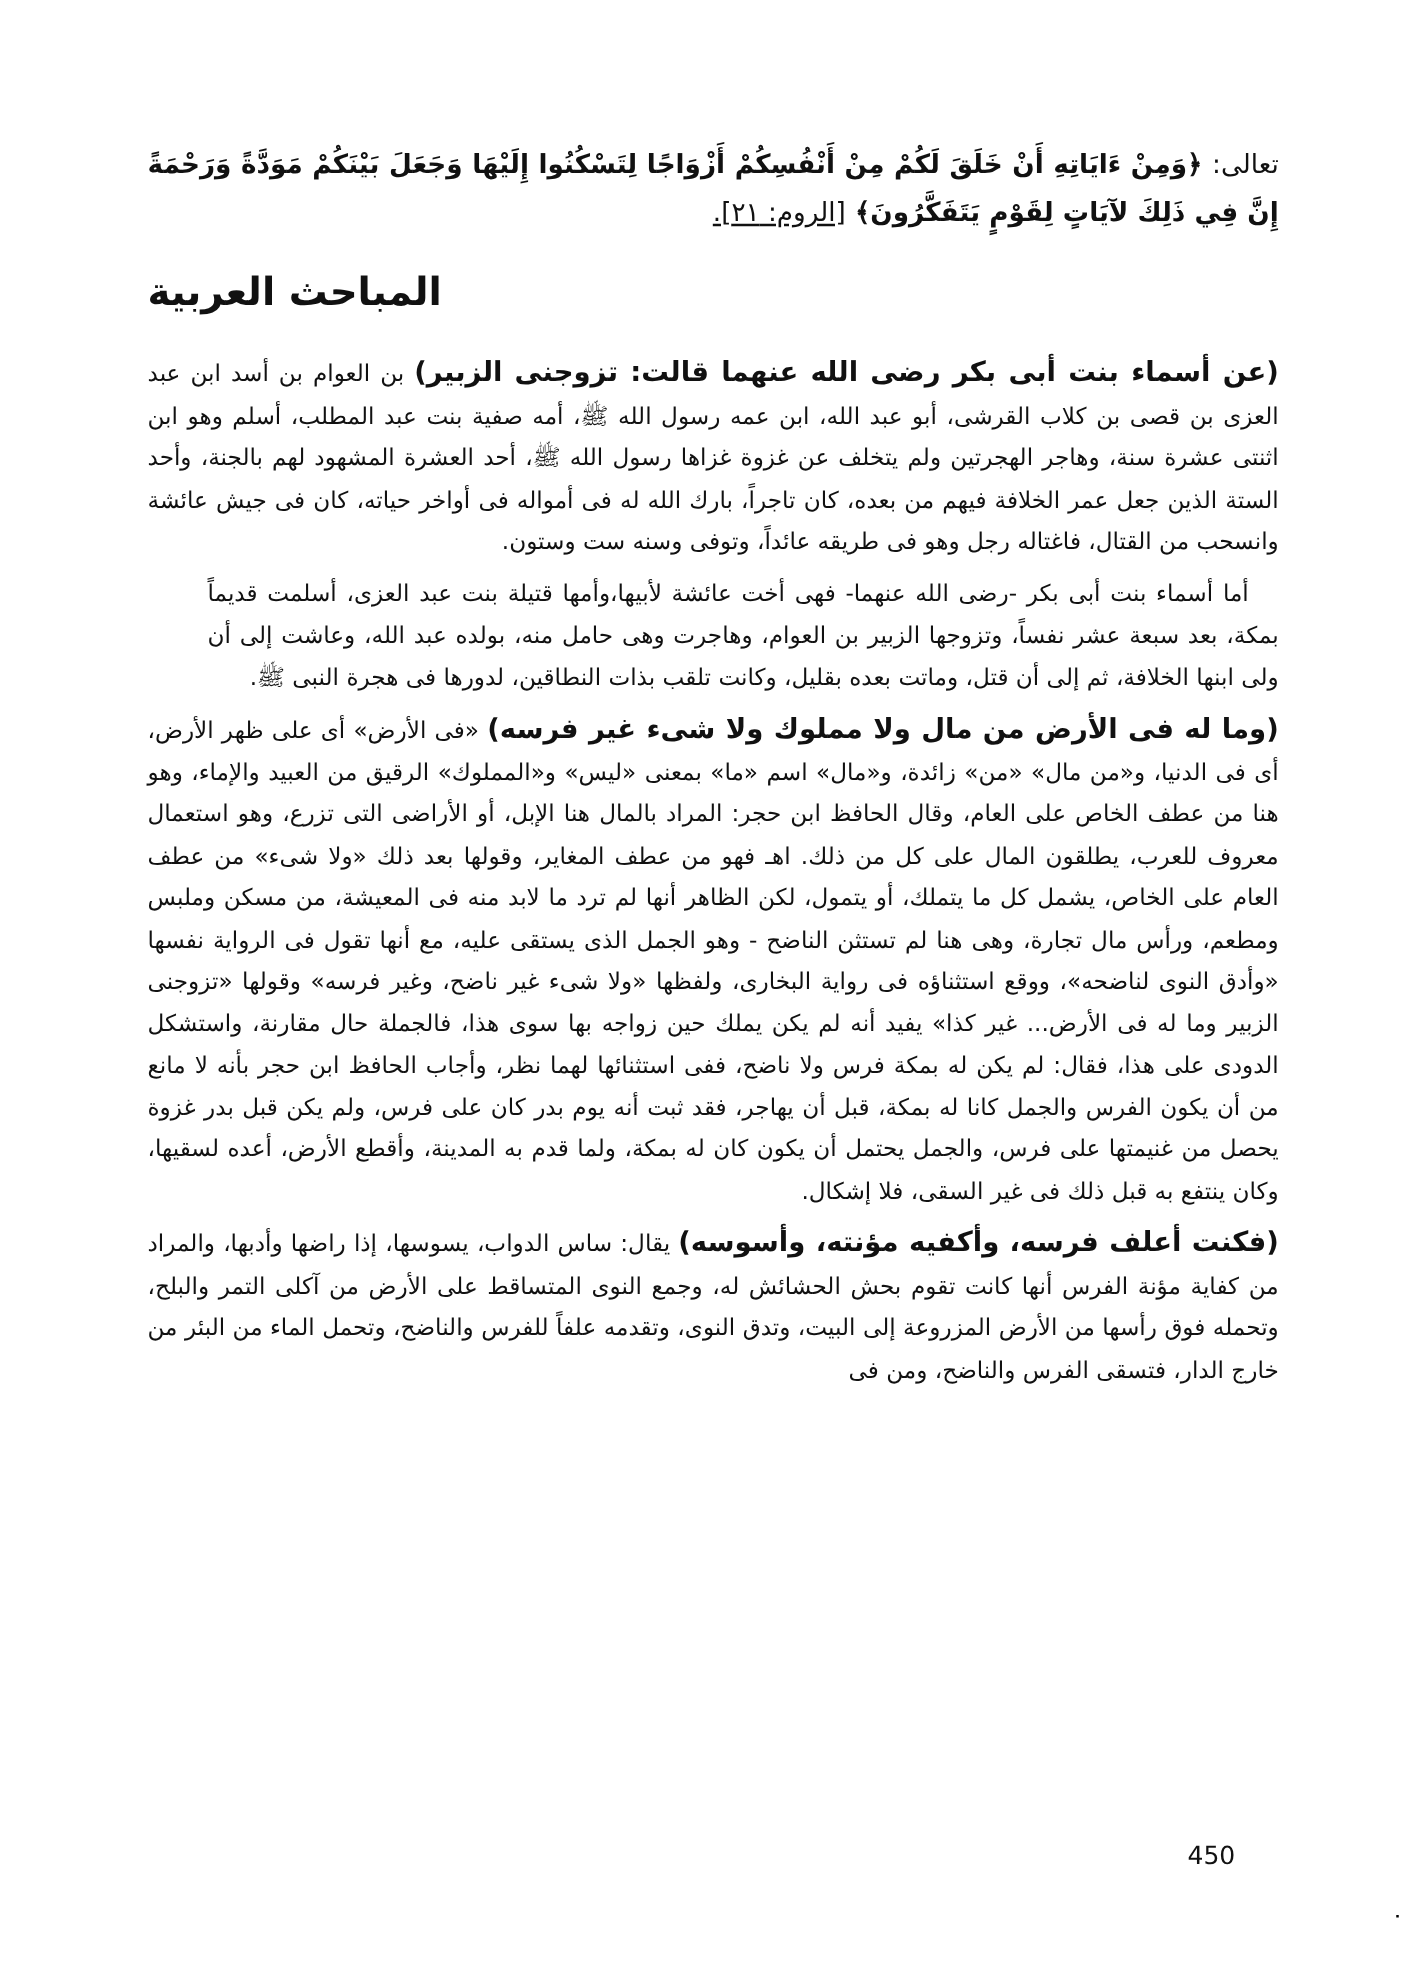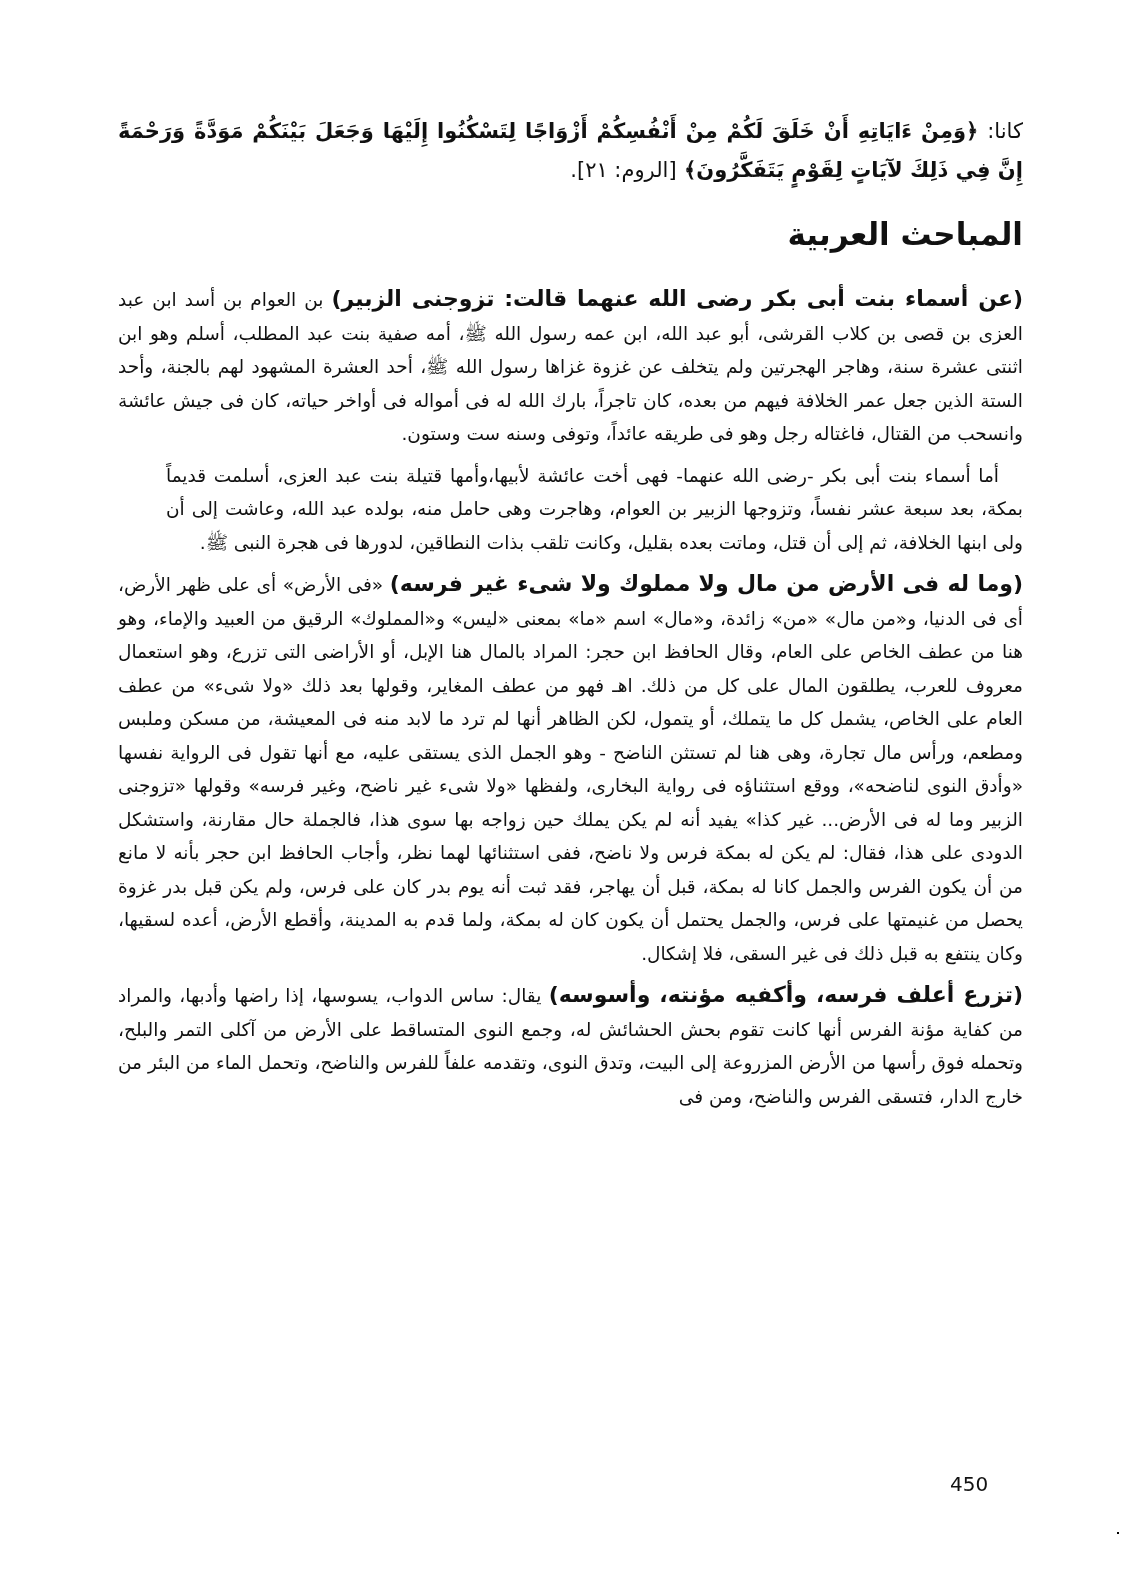--- a/index.html
+++ b/index.html
@@ -9,23 +9,23 @@
     }
     .page {
       position: absolute; left: 118px; top: 112px; width: 905px;
       direction: rtl; text-align: justify;
     }
     .verse {
       font-size: 21px; line-height: 39px; font-weight: bold;
       text-align-last: right;
     }
     .verse .intro { font-weight: normal; }
-    .verse .ref { font-weight: normal; }
+    .verse .ref { font-weight: normal; text-decoration: underline; }
     .title {
-      text-align: right; font-size: 31px; font-weight: bold;
+      text-align: left; font-size: 31px; font-weight: bold;
       margin: 22px 0 26px 0; line-height: 44px;
     }
     p {
       margin: 0; font-size: 18.5px; line-height: 33.5px;
       text-align: justify; text-align-last: right;
     }
     p.para { margin-bottom: 8px; }
     p.indent { text-indent: 24px; margin-top: 8px; margin-bottom: 8px; margin-left: 48px; }
     .lemma { font-weight: bold; font-size: 22px; margin-top: 36px; }
     .page-number {
@@ -34,38 +34,38 @@
     }
     .speck {
       position: absolute; left: 1117px; top: 1532px; width: 2px; height: 2px; background: #000;
     }
   </style>
 </head>
 <body>
 
 <div class="page">
   <div class="verse">
-    <span class="intro">كانا:</span>
+    <span class="intro">تعالى:</span>
     <span>﴿وَمِنْ ءَايَاتِهِ أَنْ خَلَقَ لَكُمْ مِنْ أَنْفُسِكُمْ أَزْوَاجًا لِتَسْكُنُوا إِلَيْهَا وَجَعَلَ بَيْنَكُمْ مَوَدَّةً وَرَحْمَةً إِنَّ فِي ذَلِكَ لآيَاتٍ لِقَوْمٍ يَتَفَكَّرُونَ﴾</span>
     <span class="ref">[الروم: ٢١].</span>
   </div>
 
   <div class="title">المباحث العربية</div>
 
   <p class="para">
     <span class="lemma">(عن أسماء بنت أبى بكر رضى الله عنهما قالت: تزوجنى الزبير)</span><span> بن العوام بن أسد ابن عبد العزى بن قصى بن كلاب القرشى، أبو عبد الله، ابن عمه رسول الله ﷺ، أمه صفية بنت عبد المطلب، أسلم وهو ابن اثنتى عشرة سنة، وهاجر الهجرتين ولم يتخلف عن غزوة غزاها رسول الله ﷺ، أحد العشرة المشهود لهم بالجنة، وأحد الستة الذين جعل عمر الخلافة فيهم من بعده، كان تاجراً، بارك الله له فى أمواله فى أواخر حياته، كان فى جيش عائشة وانسحب من القتال، فاغتاله رجل وهو فى طريقه عائداً، وتوفى وسنه ست وستون.</span>
   </p>
 
   <p class="indent">
     <span>أما أسماء بنت أبى بكر -رضى الله عنهما- فهى أخت عائشة لأبيها،وأمها قتيلة بنت عبد العزى، أسلمت قديماً بمكة، بعد سبعة عشر نفساً، وتزوجها الزبير بن العوام، وهاجرت وهى حامل منه، بولده عبد الله، وعاشت إلى أن ولى ابنها الخلافة، ثم إلى أن قتل، وماتت بعده بقليل، وكانت تلقب بذات النطاقين، لدورها فى هجرة النبى ﷺ.</span>
   </p>
 
   <p class="para">
     <span class="lemma">(وما له فى الأرض من مال ولا مملوك ولا شىء غير فرسه)</span><span> «فى الأرض» أى على ظهر الأرض، أى فى الدنيا، و«من مال» «من» زائدة، و«مال» اسم «ما» بمعنى «ليس» و«المملوك» الرقيق من العبيد والإماء، وهو هنا من عطف الخاص على العام، وقال الحافظ ابن حجر: المراد بالمال هنا الإبل، أو الأراضى التى تزرع، وهو استعمال معروف للعرب، يطلقون المال على كل من ذلك. اهـ فهو من عطف المغاير، وقولها بعد ذلك «ولا شىء» من عطف العام على الخاص، يشمل كل ما يتملك، أو يتمول، لكن الظاهر أنها لم ترد ما لابد منه فى المعيشة، من مسكن وملبس ومطعم، ورأس مال تجارة، وهى هنا لم تستثن الناضح - وهو الجمل الذى يستقى عليه، مع أنها تقول فى الرواية نفسها «وأدق النوى لناضحه»، ووقع استثناؤه فى رواية البخارى، ولفظها «ولا شىء غير ناضح، وغير فرسه» وقولها «تزوجنى الزبير وما له فى الأرض... غير كذا» يفيد أنه لم يكن يملك حين زواجه بها سوى هذا، فالجملة حال مقارنة، واستشكل الدودى على هذا، فقال: لم يكن له بمكة فرس ولا ناضح، ففى استثنائها لهما نظر، وأجاب الحافظ ابن حجر بأنه لا مانع من أن يكون الفرس والجمل كانا له بمكة، قبل أن يهاجر، فقد ثبت أنه يوم بدر كان على فرس، ولم يكن قبل بدر غزوة يحصل من غنيمتها على فرس، والجمل يحتمل أن يكون كان له بمكة، ولما قدم به المدينة، وأقطع الأرض، أعده لسقيها، وكان ينتفع به قبل ذلك فى غير السقى، فلا إشكال.</span>
   </p>
 
   <p class="para">
-    <span class="lemma">(تزرع أعلف فرسه، وأكفيه مؤنته، وأسوسه)</span><span> يقال: ساس الدواب، يسوسها، إذا راضها وأدبها، والمراد من كفاية مؤنة الفرس أنها كانت تقوم بحش الحشائش له، وجمع النوى المتساقط على الأرض من آكلى التمر والبلح، وتحمله فوق رأسها من الأرض المزروعة إلى البيت، وتدق النوى، وتقدمه علفاً للفرس والناضح، وتحمل الماء من البئر من خارج الدار، فتسقى الفرس والناضح، ومن فى</span>
+    <span class="lemma">(فكنت أعلف فرسه، وأكفيه مؤنته، وأسوسه)</span><span> يقال: ساس الدواب، يسوسها، إذا راضها وأدبها، والمراد من كفاية مؤنة الفرس أنها كانت تقوم بحش الحشائش له، وجمع النوى المتساقط على الأرض من آكلى التمر والبلح، وتحمله فوق رأسها من الأرض المزروعة إلى البيت، وتدق النوى، وتقدمه علفاً للفرس والناضح، وتحمل الماء من البئر من خارج الدار، فتسقى الفرس والناضح، ومن فى</span>
   </p>
 </div>
 
 <div class="page-number">450</div>
 <div class="speck"></div>
 
 </body></html>

